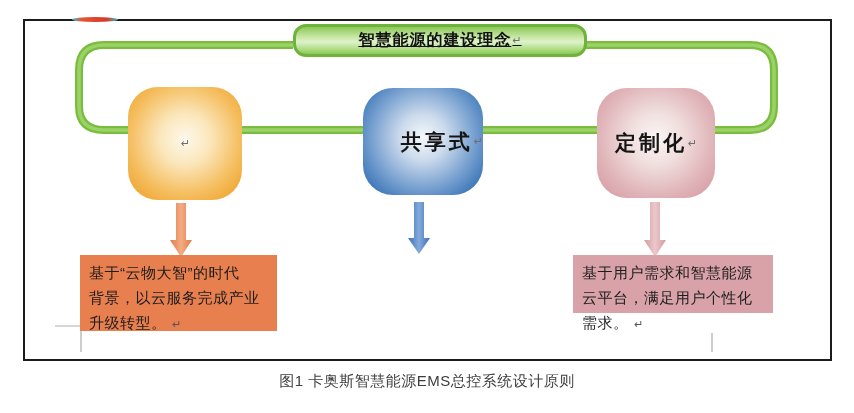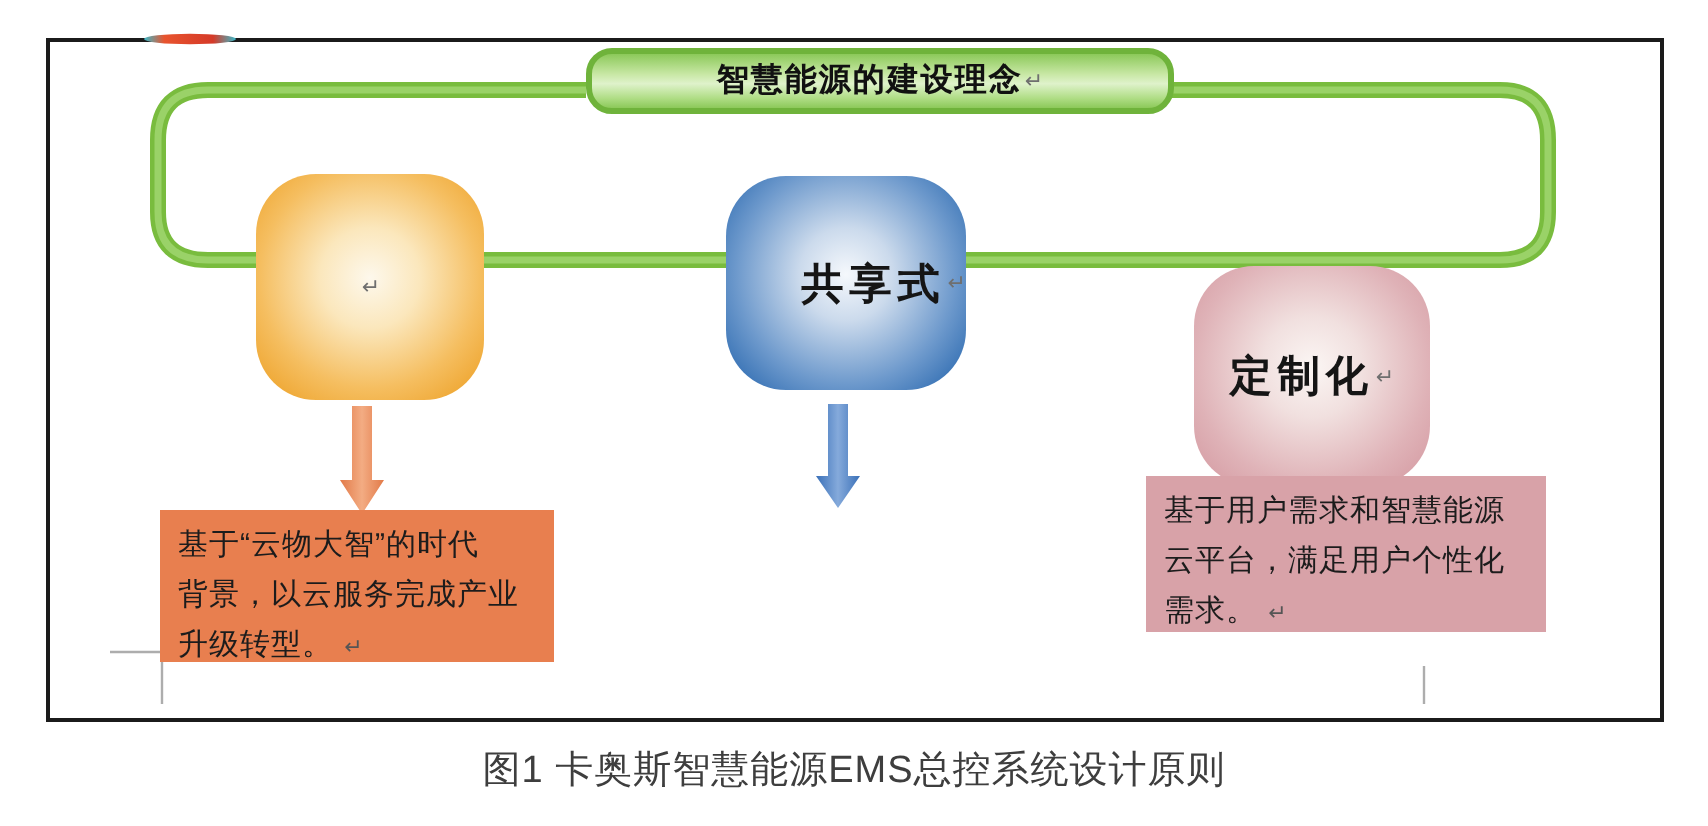--- a/index.html
+++ b/index.html
@@ -18,58 +18,58 @@
   
   #connector-layer{left:0;top:0;width:854px;height:413px;pointer-events:none;}
   
   #banner{
     left:293px;top:24px;width:294px;height:33px;box-sizing:border-box;
     border:3px solid #6FB33B;border-radius:13px;
     background:linear-gradient(180deg,#8CC95A 0%,#C9E8A6 38%,#DFF2CB 55%,#AFDD85 82%,#8CC95A 100%);
     display:flex;align-items:center;justify-content:center;
     font-size:16px;font-weight:700;color:#111;letter-spacing:1px;
     z-index:3;
+    text-decoration:underline;
   }
   
   .node{
     box-sizing:border-box;border-radius:30px;
     display:flex;align-items:center;justify-content:center;
     font-size:21px;font-weight:700;color:#151515;letter-spacing:3px;
     z-index:2;
   }
   #node-cloud{
     left:128px;top:87px;width:114px;height:113px;
     background:radial-gradient(circle at 50% 46%,#FDF8EC 0%,#FBE7BC 30%,#F5BE60 66%,#EFA835 88%,#EDA028 100%);
   }
   #node-shared{
     left:363px;top:88px;width:120px;height:107px;
     background:radial-gradient(circle at 50% 46%,#F5F8FC 0%,#CBDAEC 28%,#6D99CC 66%,#3A74B6 88%,#2F6BB0 100%);
     justify-content:flex-end;
   }
   #node-custom{
     left:597px;top:88px;width:118px;height:110px;
     background:radial-gradient(circle at 50% 46%,#FBF6F4 0%,#F1E0DF 30%,#DFB2B7 70%,#D7A0A7 90%,#D49BA3 100%);
-    margin-top:45px;
   }
   .ret{font-size:11px;font-weight:400;color:#6f6f6f;letter-spacing:0;margin-left:1px;align-self:center;}
   
   .desc{
     box-sizing:border-box;padding:5px 9px 0 9px;
     font-size:15px;line-height:25px;color:#1c1c1c;
     white-space:pre-line;z-index:2;letter-spacing:0.5px;
   }
   #desc-cloud{left:80px;top:255px;width:197px;height:76px;background:#E87F4F;}
   #desc-shared{left:333px;top:255px;width:194px;height:80px;background:#44719E;color:#14213A;}
-  #desc-custom{left:573px;top:238px;width:200px;height:78px;background:#D8A2A8;}
+  #desc-custom{left:573px;top:255px;width:200px;height:58px;background:#D8A2A8;}
   .desc .ret{font-size:11px;color:#555;}
   #desc-shared .ret{color:#2a3a55;}
   
   #caption{
     left:0;top:372px;width:854px;text-align:center;
-    font-size:19px;color:#3e3e3e;letter-spacing:0.5px;z-index:2;
+    font-size:15px;color:#3e3e3e;letter-spacing:0.5px;z-index:2;
   }
 </style>
 </head>
 <body>
 
 <div id="canvas">
 
   <div class="abs" id="frame"></div>
 
   <svg class="abs" id="connector-layer" viewBox="0 0 854 413" xmlns="http://www.w3.org/2000/svg">

